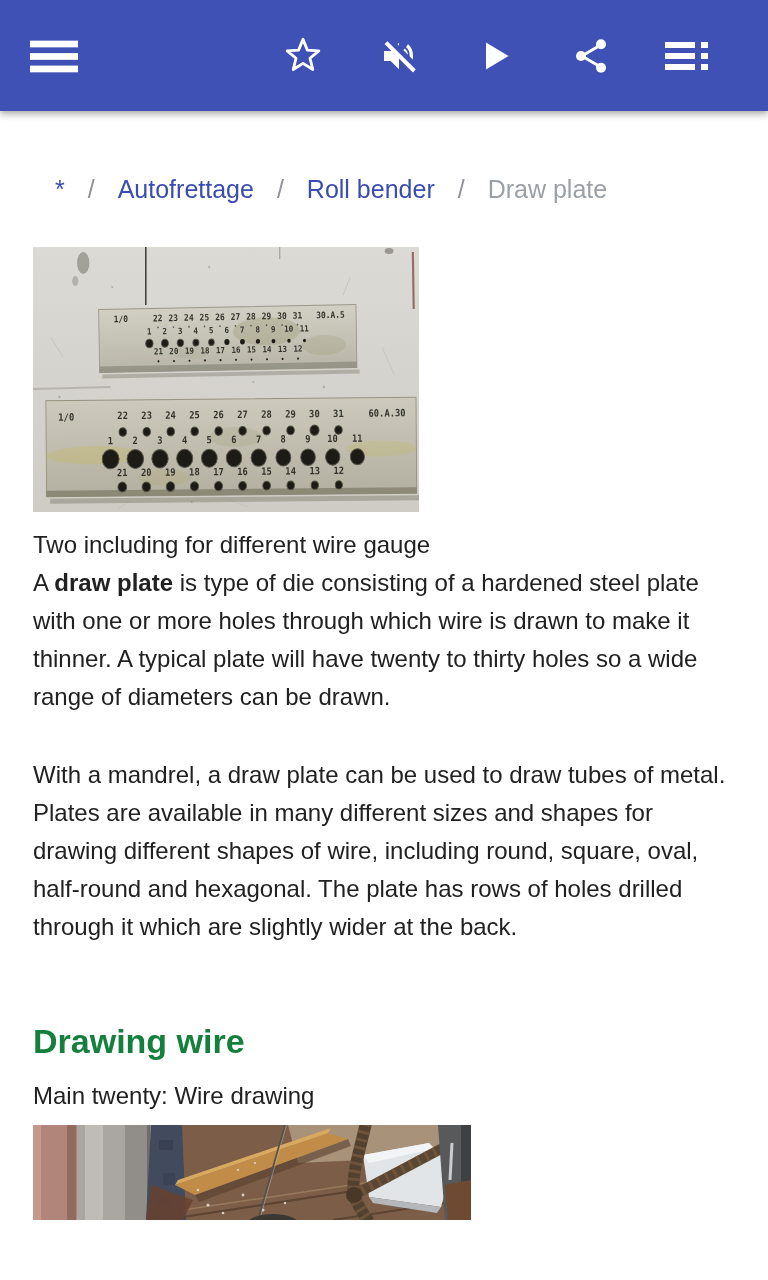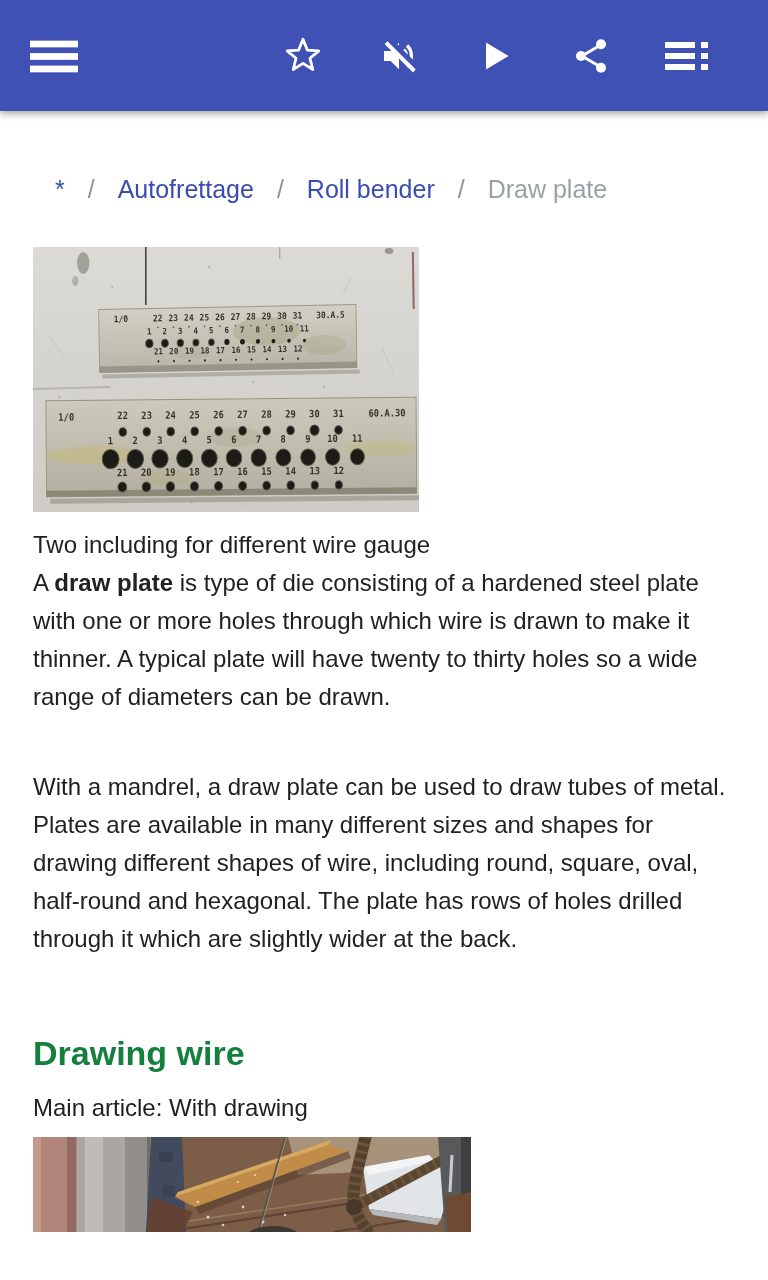--- a/index.html
+++ b/index.html
@@ -28,21 +28,21 @@
   .crumb-sep{color:#8f9399;margin:0 23px;}
   .crumb-current{color:#9aa0a6;}
   
   .content{padding:0 33px;}
   figure{margin:0;}
   .fig1{margin-top:43px;width:386px;height:265px;}
   .fig2{margin-top:10px;width:438px;height:95px;}
   .fig1 svg,.fig2 svg{display:block;width:100%;height:100%;}
   .caption{margin-top:14px;max-width:410px;font-size:24px;line-height:38px;}
   .para{font-size:24px;line-height:38px;margin:0;}
-  .para + .para{margin-top:52px;}
+  .para + .para{margin-top:40px;}
   .bold{font-weight:700;}
   h2.section{
     font-size:34px;font-weight:700;color:#15803d;margin:76px 0 18px 0;letter-spacing:0;
   }
   .main-article{font-size:24px;line-height:34px;margin:0 0 12px 0;}
   
   .stamp text{
     font-family:"DejaVu Sans Mono","Liberation Mono",monospace;
     font-weight:bold;text-anchor:middle;fill:#33322b;
   }
@@ -313,21 +313,21 @@
     </figure>
 
     <figcaption class="caption">Two including for different wire gauge</figcaption>
 
     <p class="para"><span>A </span><span class="bold">draw plate</span><span> is type of die consisting of a hardened steel plate with one or more holes through which wire is drawn to make it thinner. A typical plate will have twenty to thirty holes so a wide range of diameters can be drawn.</span></p>
 
     <p class="para">With a mandrel, a draw plate can be used to draw tubes of metal. Plates are available in many different sizes and shapes for drawing different shapes of wire, including round, square, oval, half-round and hexagonal. The plate has rows of holes drilled through it which are slightly wider at the back.</p>
 
     <h2 class="section">Drawing wire</h2>
 
-    <p class="main-article">Main article: With drawing</p>
+    <p class="main-article">Main twenty: Wire drawing</p>
 
     <figure class="fig2">
       <svg viewBox="0 0 438 95" preserveAspectRatio="none">
         <rect x="0" y="0" width="438" height="95" fill="#7c5e48"></rect>
         <polygon points="255,0 438,0 438,30 265,38" fill="#a9927a"></polygon>
 
         <rect x="0" y="0" width="44" height="95" fill="#b2857a"></rect>
         <rect x="0" y="0" width="8" height="95" fill="#c49a8d"></rect>
         <rect x="34" y="0" width="9" height="95" fill="#926a5f"></rect>
         <rect x="44" y="0" width="48" height="95" fill="#aaa7a2"></rect>

